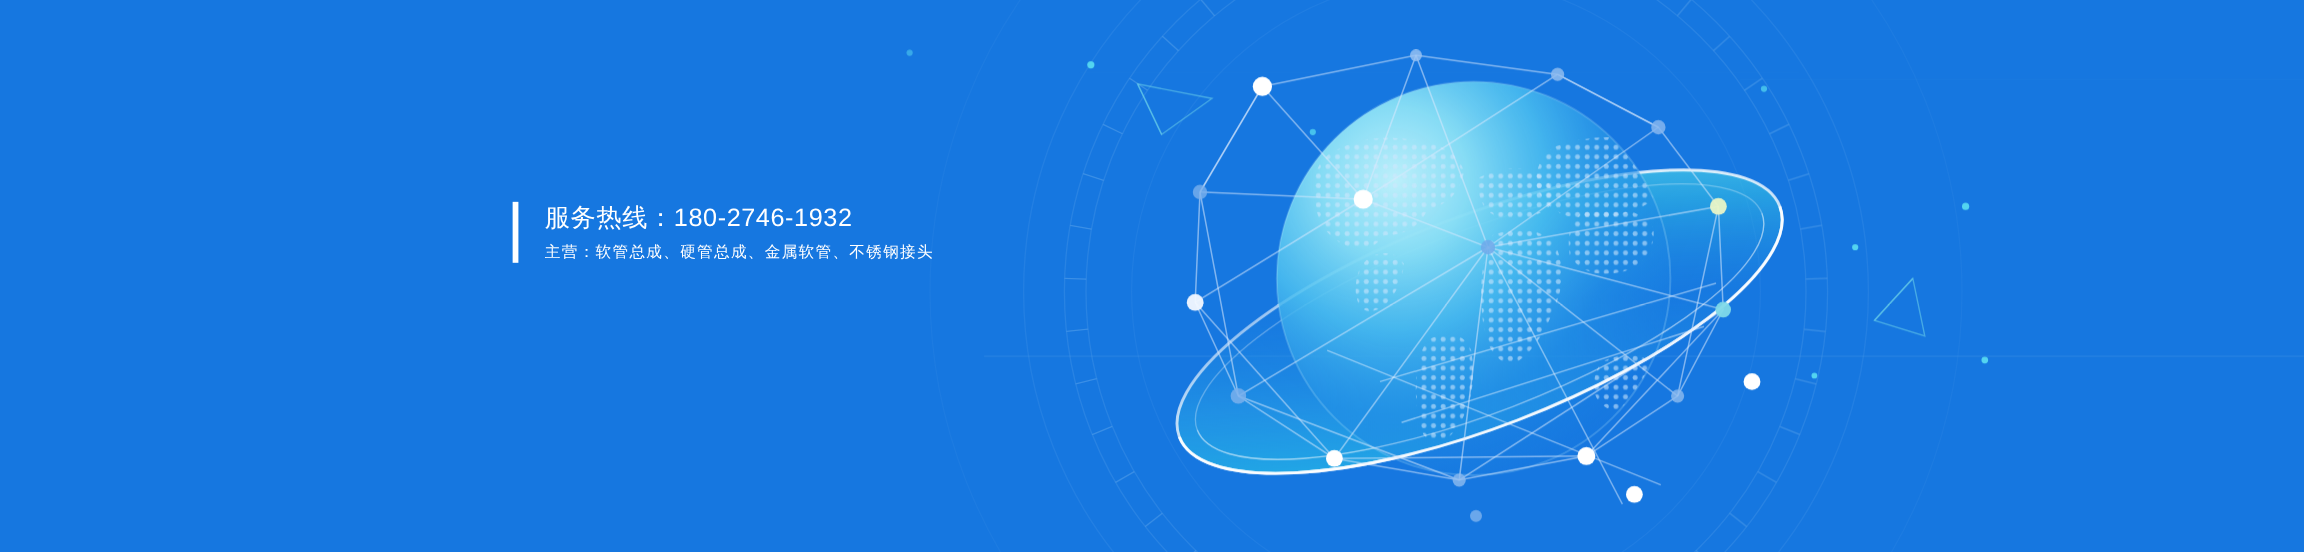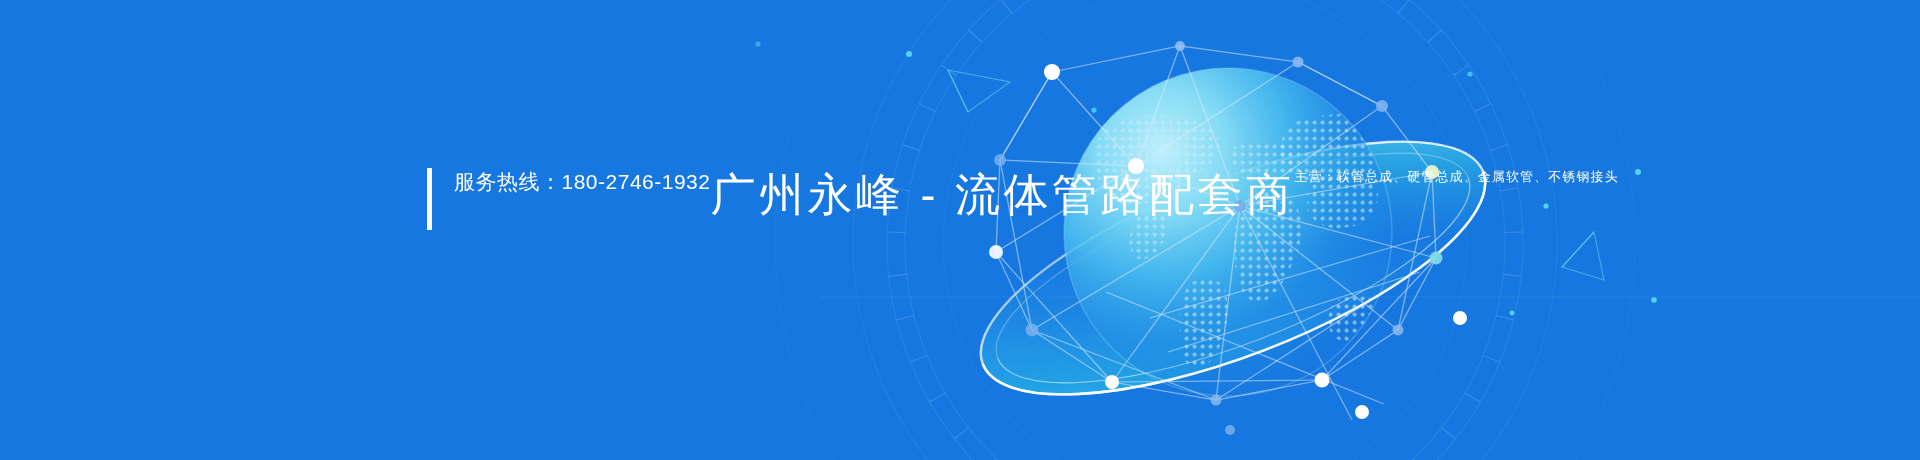--- a/index.html
+++ b/index.html
@@ -36,21 +36,21 @@
   }
   #accent-bar {
     width:5px;
     background:#ffffff;
     margin-right:22px;
     flex:0 0 5px;
     align-self:stretch;
   }
   #text-lines {
     display:flex;
-    flex-direction:row;
+    flex-direction:column;
     justify-content:flex-start;
     padding-top:1px;
   }
   #hotline {
     color:#ffffff;
     font-size:21px;
     letter-spacing:0.5px;
     line-height:1.25;
     white-space:nowrap;
     margin-bottom:7px;
@@ -276,18 +276,17 @@
         <circle cx="758" cy="44" r="2.6" fill-opacity="0.55"></circle>
       </g>
 
     </g>
   </svg>
 
   <div id="text-block">
     <div id="accent-bar"></div>
     <div id="text-lines">
       <div id="hotline">服务热线：180-2746-1932</div>
-      <div id="headline">广州永峰 - 流体管路配套商</div>
       <div id="subtitle">主营：软管总成、硬管总成、金属软管、不锈钢接头</div>
     </div>
   </div>
 
 </div>
 
 </body></html>

